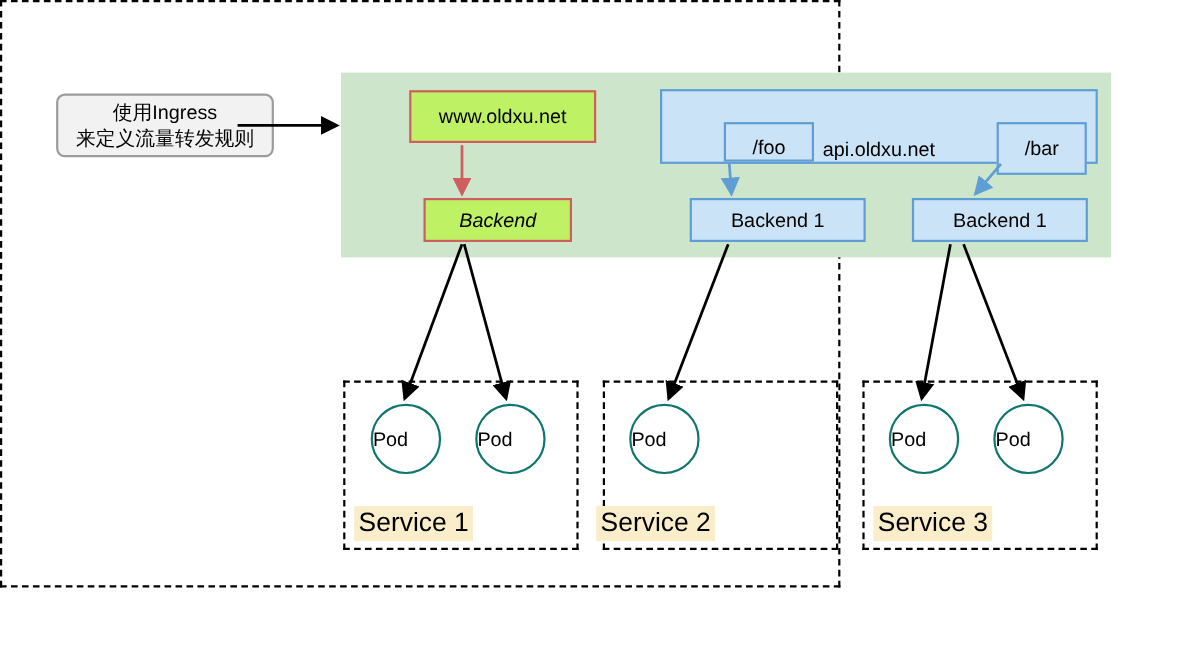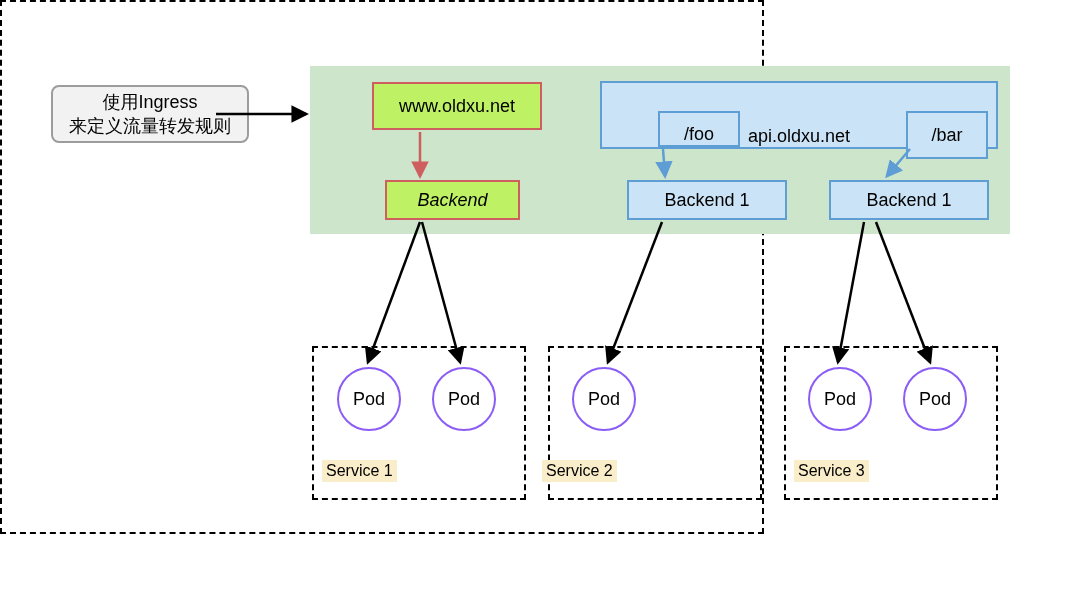--- a/index.html
+++ b/index.html
@@ -62,32 +62,32 @@
   }
   
   .svcbox {
     border: 2px dashed #000;
     background: #fff;
   }
   .svclabel {
     position: absolute;
     background: #FAEDCA;
     padding: 2px 4px;
-    font-size: 16px;
+    font-size: 24px;
   }
   .pod {
     position: absolute;
     width: 60px;
     height: 60px;
-    border: 2px solid #8b5cf6;
+    border: 2px solid #0f766e;
     border-radius: 50%;
     background: #fff;
     display: flex;
     align-items: center;
-    justify-content: center;
+    justify-content: flex-start;
     font-size: 18px;
   }
 </style>
 </head>
 <body>
 
 <div class="canvas">
 
   <div class="cluster" style="left:282px; top:37px; width:760px; height:530px;"></div>
 

